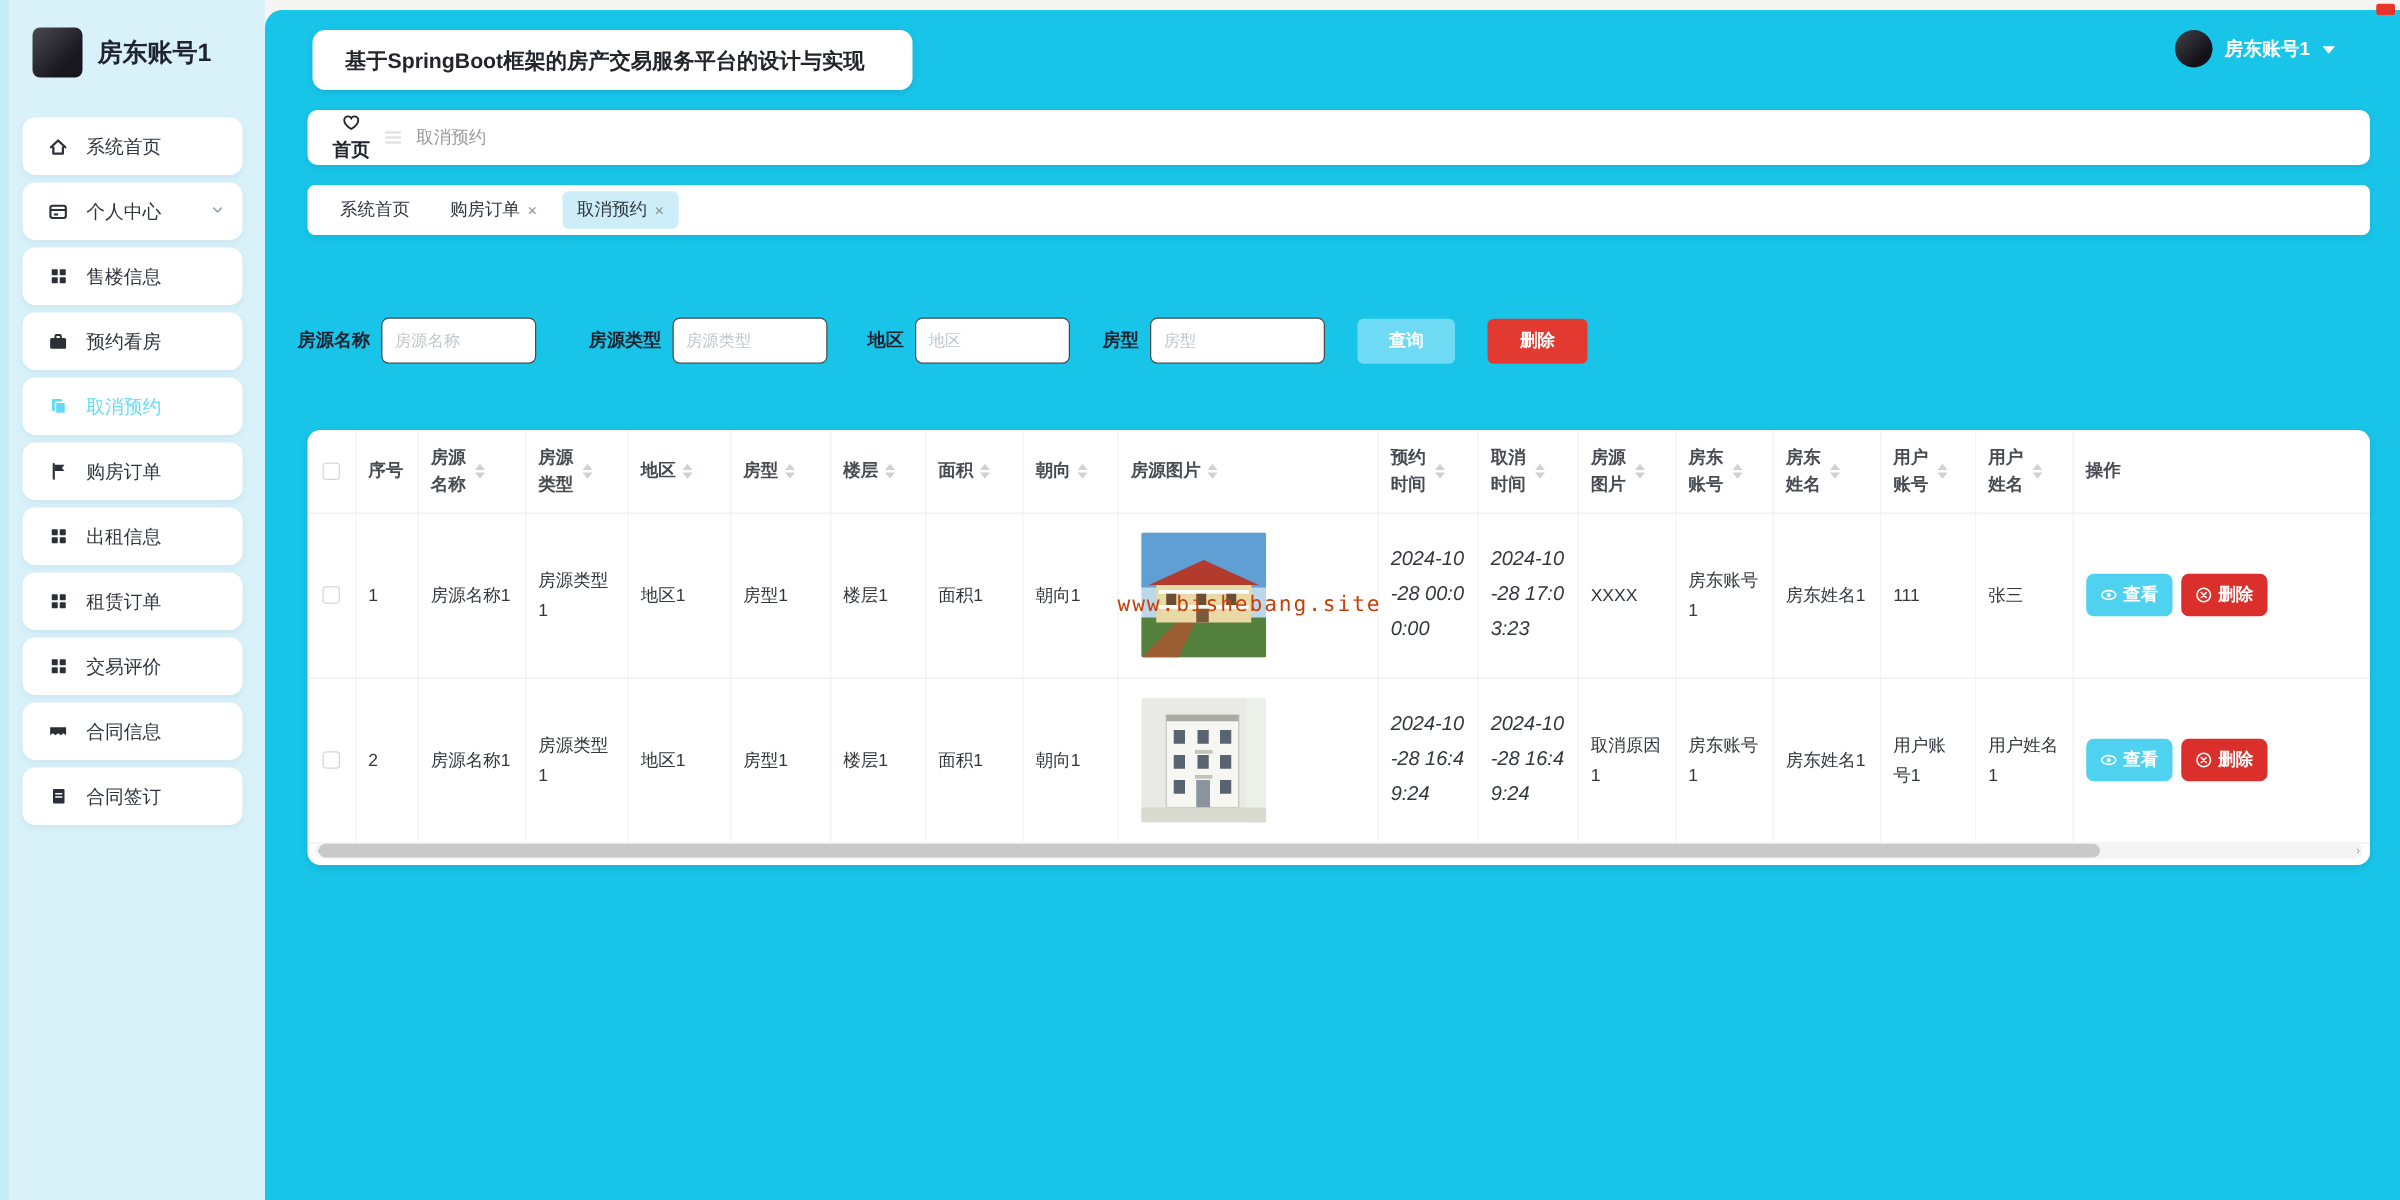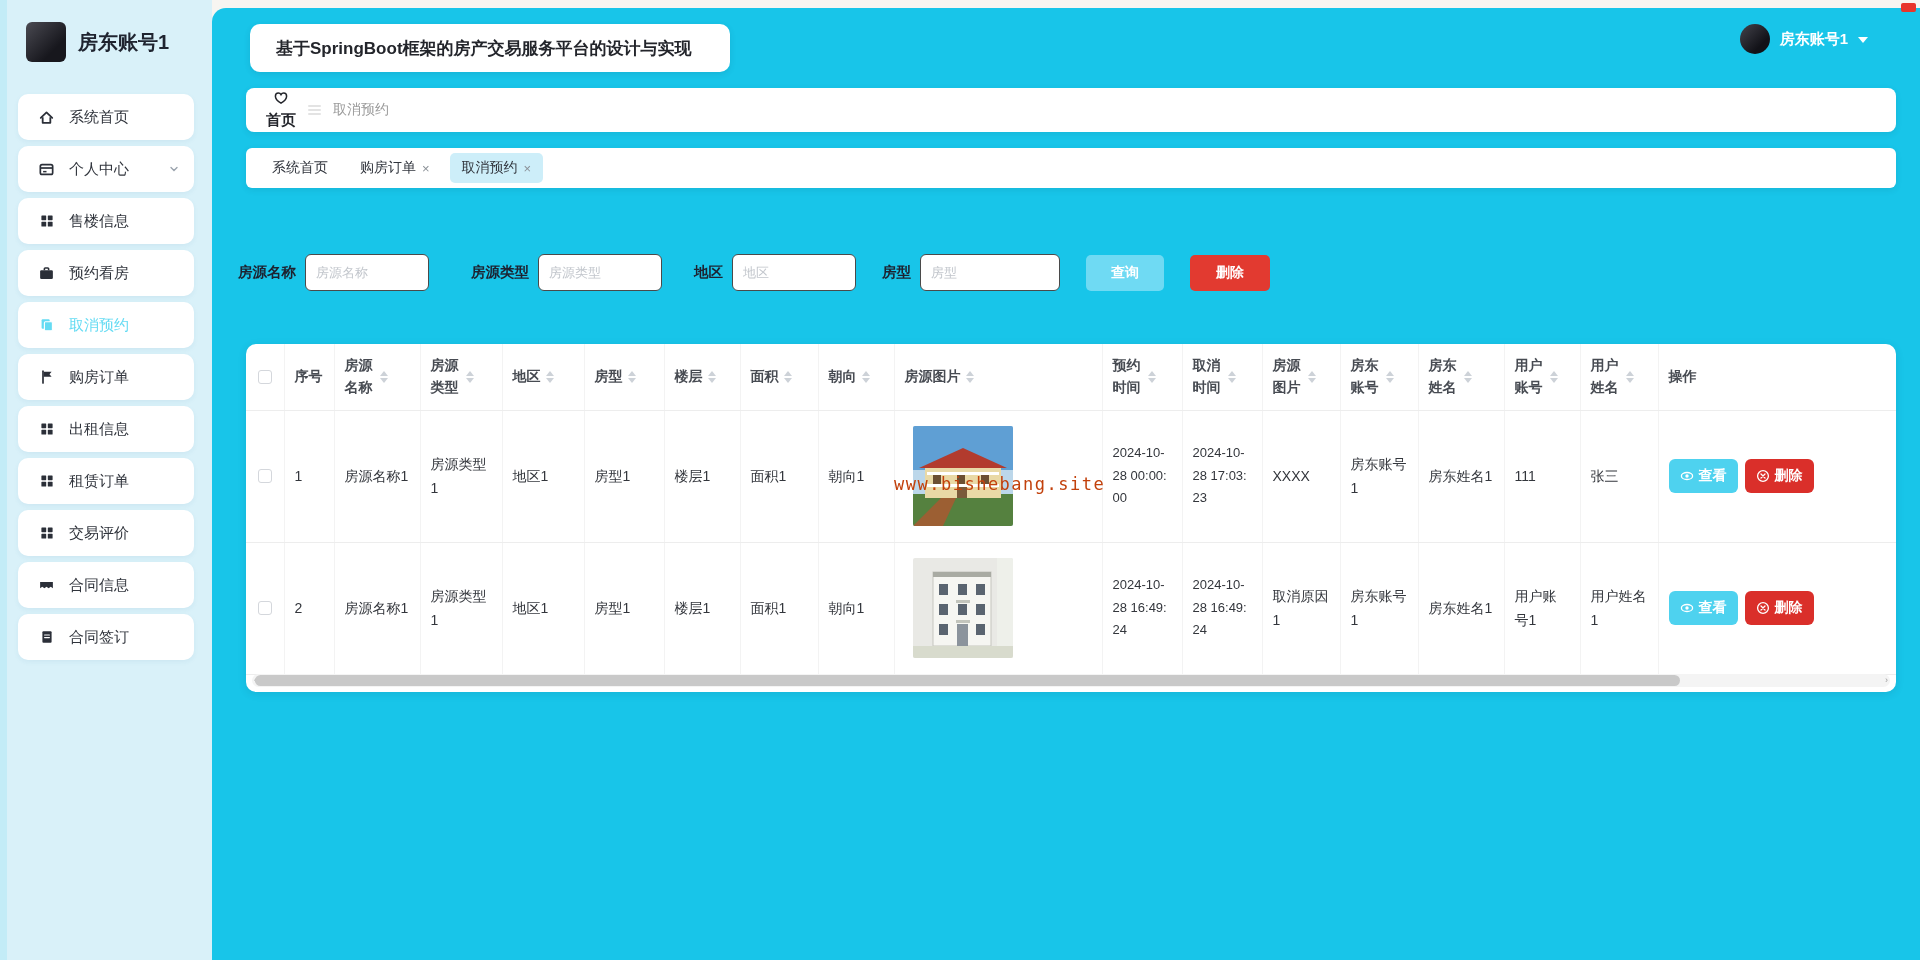--- a/index.html
+++ b/index.html
@@ -60,21 +60,21 @@
 
   
   .table-card { position:absolute; left:34px; top:336px; width:1650px; height:348px; background:#fff; border-radius:10px;
     box-shadow:0 2px 8px rgba(0,60,80,.12); overflow:hidden; }
   table { border-collapse:collapse; table-layout:fixed; width:1650px; }
   th, td { border-right:1px solid #f3f3f3; border-bottom:1px solid #ededed; vertical-align:middle; text-align:left;
     padding:0 10px; word-break:break-all; }
   th:last-child, td:last-child { border-right:none; }
   thead th { height:66px; font-size:14px; font-weight:bold; color:#474b52; line-height:1.55; }
   tbody td { height:132px; font-size:14px; color:#33363c; line-height:1.75; }
-  .t-time { font-size:13px; }
+  .t-time { font-size:16px;font-style:italic; }
   .th-flex { display:flex; align-items:center; gap:5px; }
   .lbl2 { display:inline-block; width:30px; }
   .sort { display:inline-flex; flex-direction:column; gap:2px; cursor:pointer; }
   .sort i { display:block; width:0; height:0; border-left:4px solid transparent; border-right:4px solid transparent; }
   .sort .up { border-bottom:5px solid #cdd2d8; }
   .sort .dn { border-top:5px solid #cdd2d8; }
   .cbx { width:14px; height:14px; border:1px solid #d4d7dc; border-radius:3px; background:#fff; cursor:pointer; }
   td.cb-cell, th.cb-cell { padding-left:12px; }
   .house { width:100px; height:100px; display:block; margin-left:8px; border-radius:2px; }
   .ops { display:flex; gap:7px; align-items:center; }

